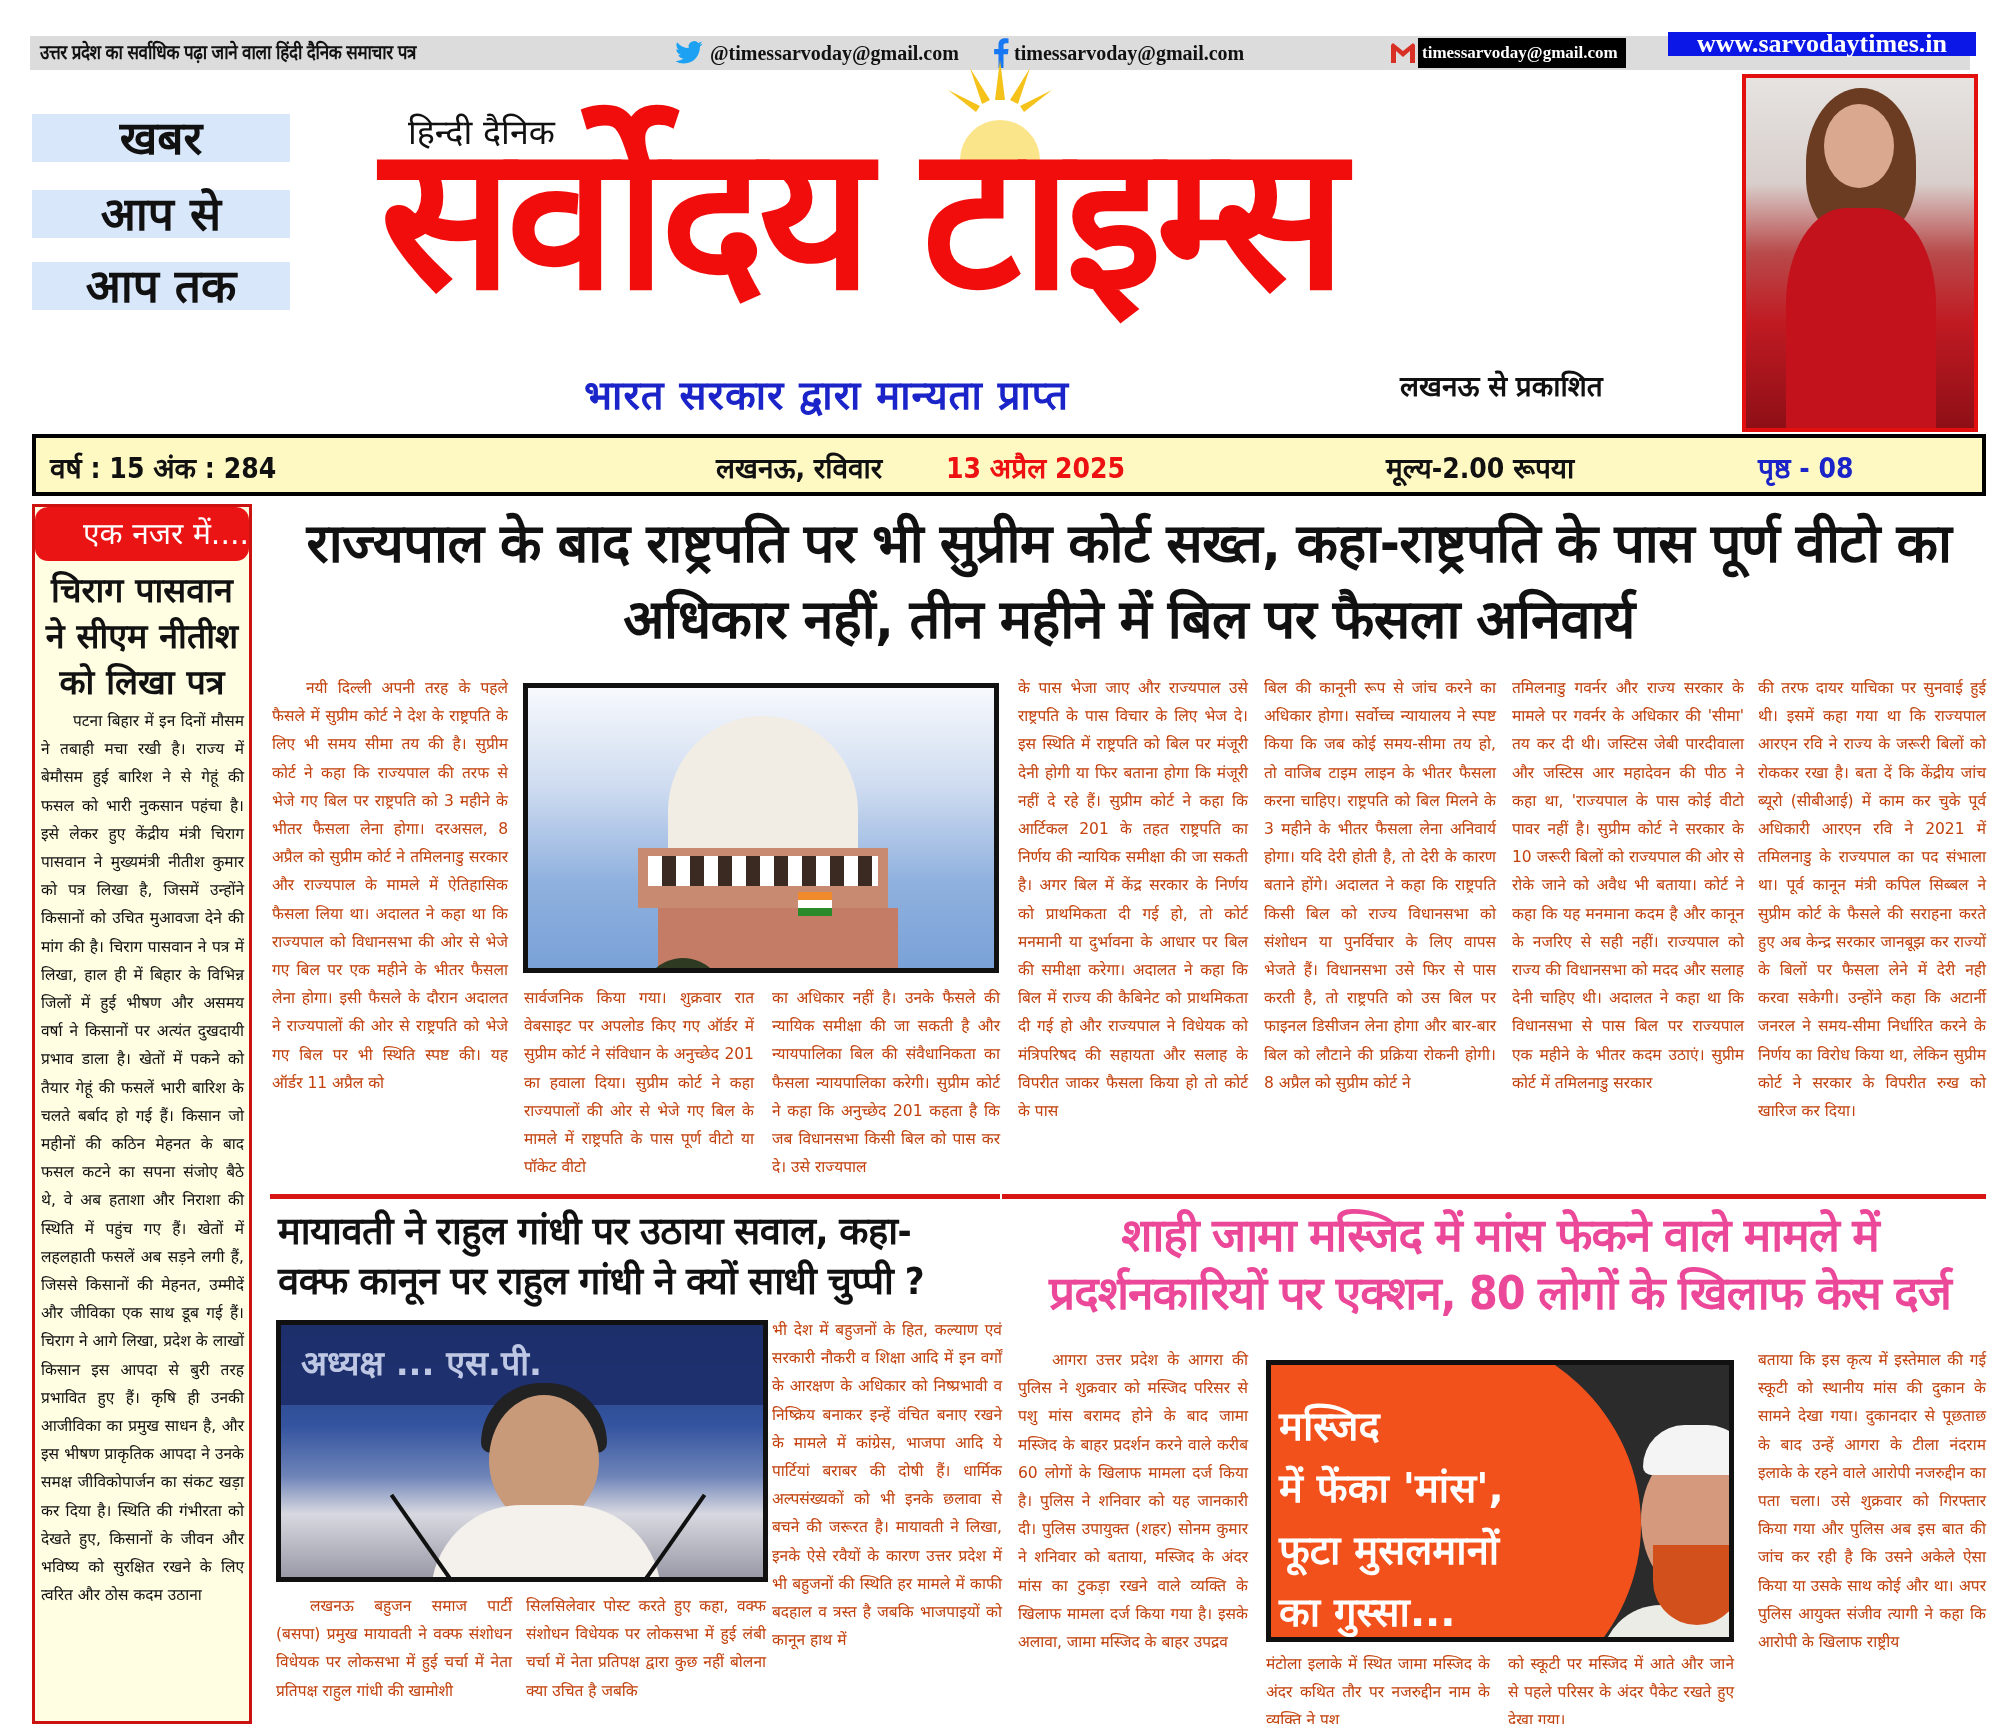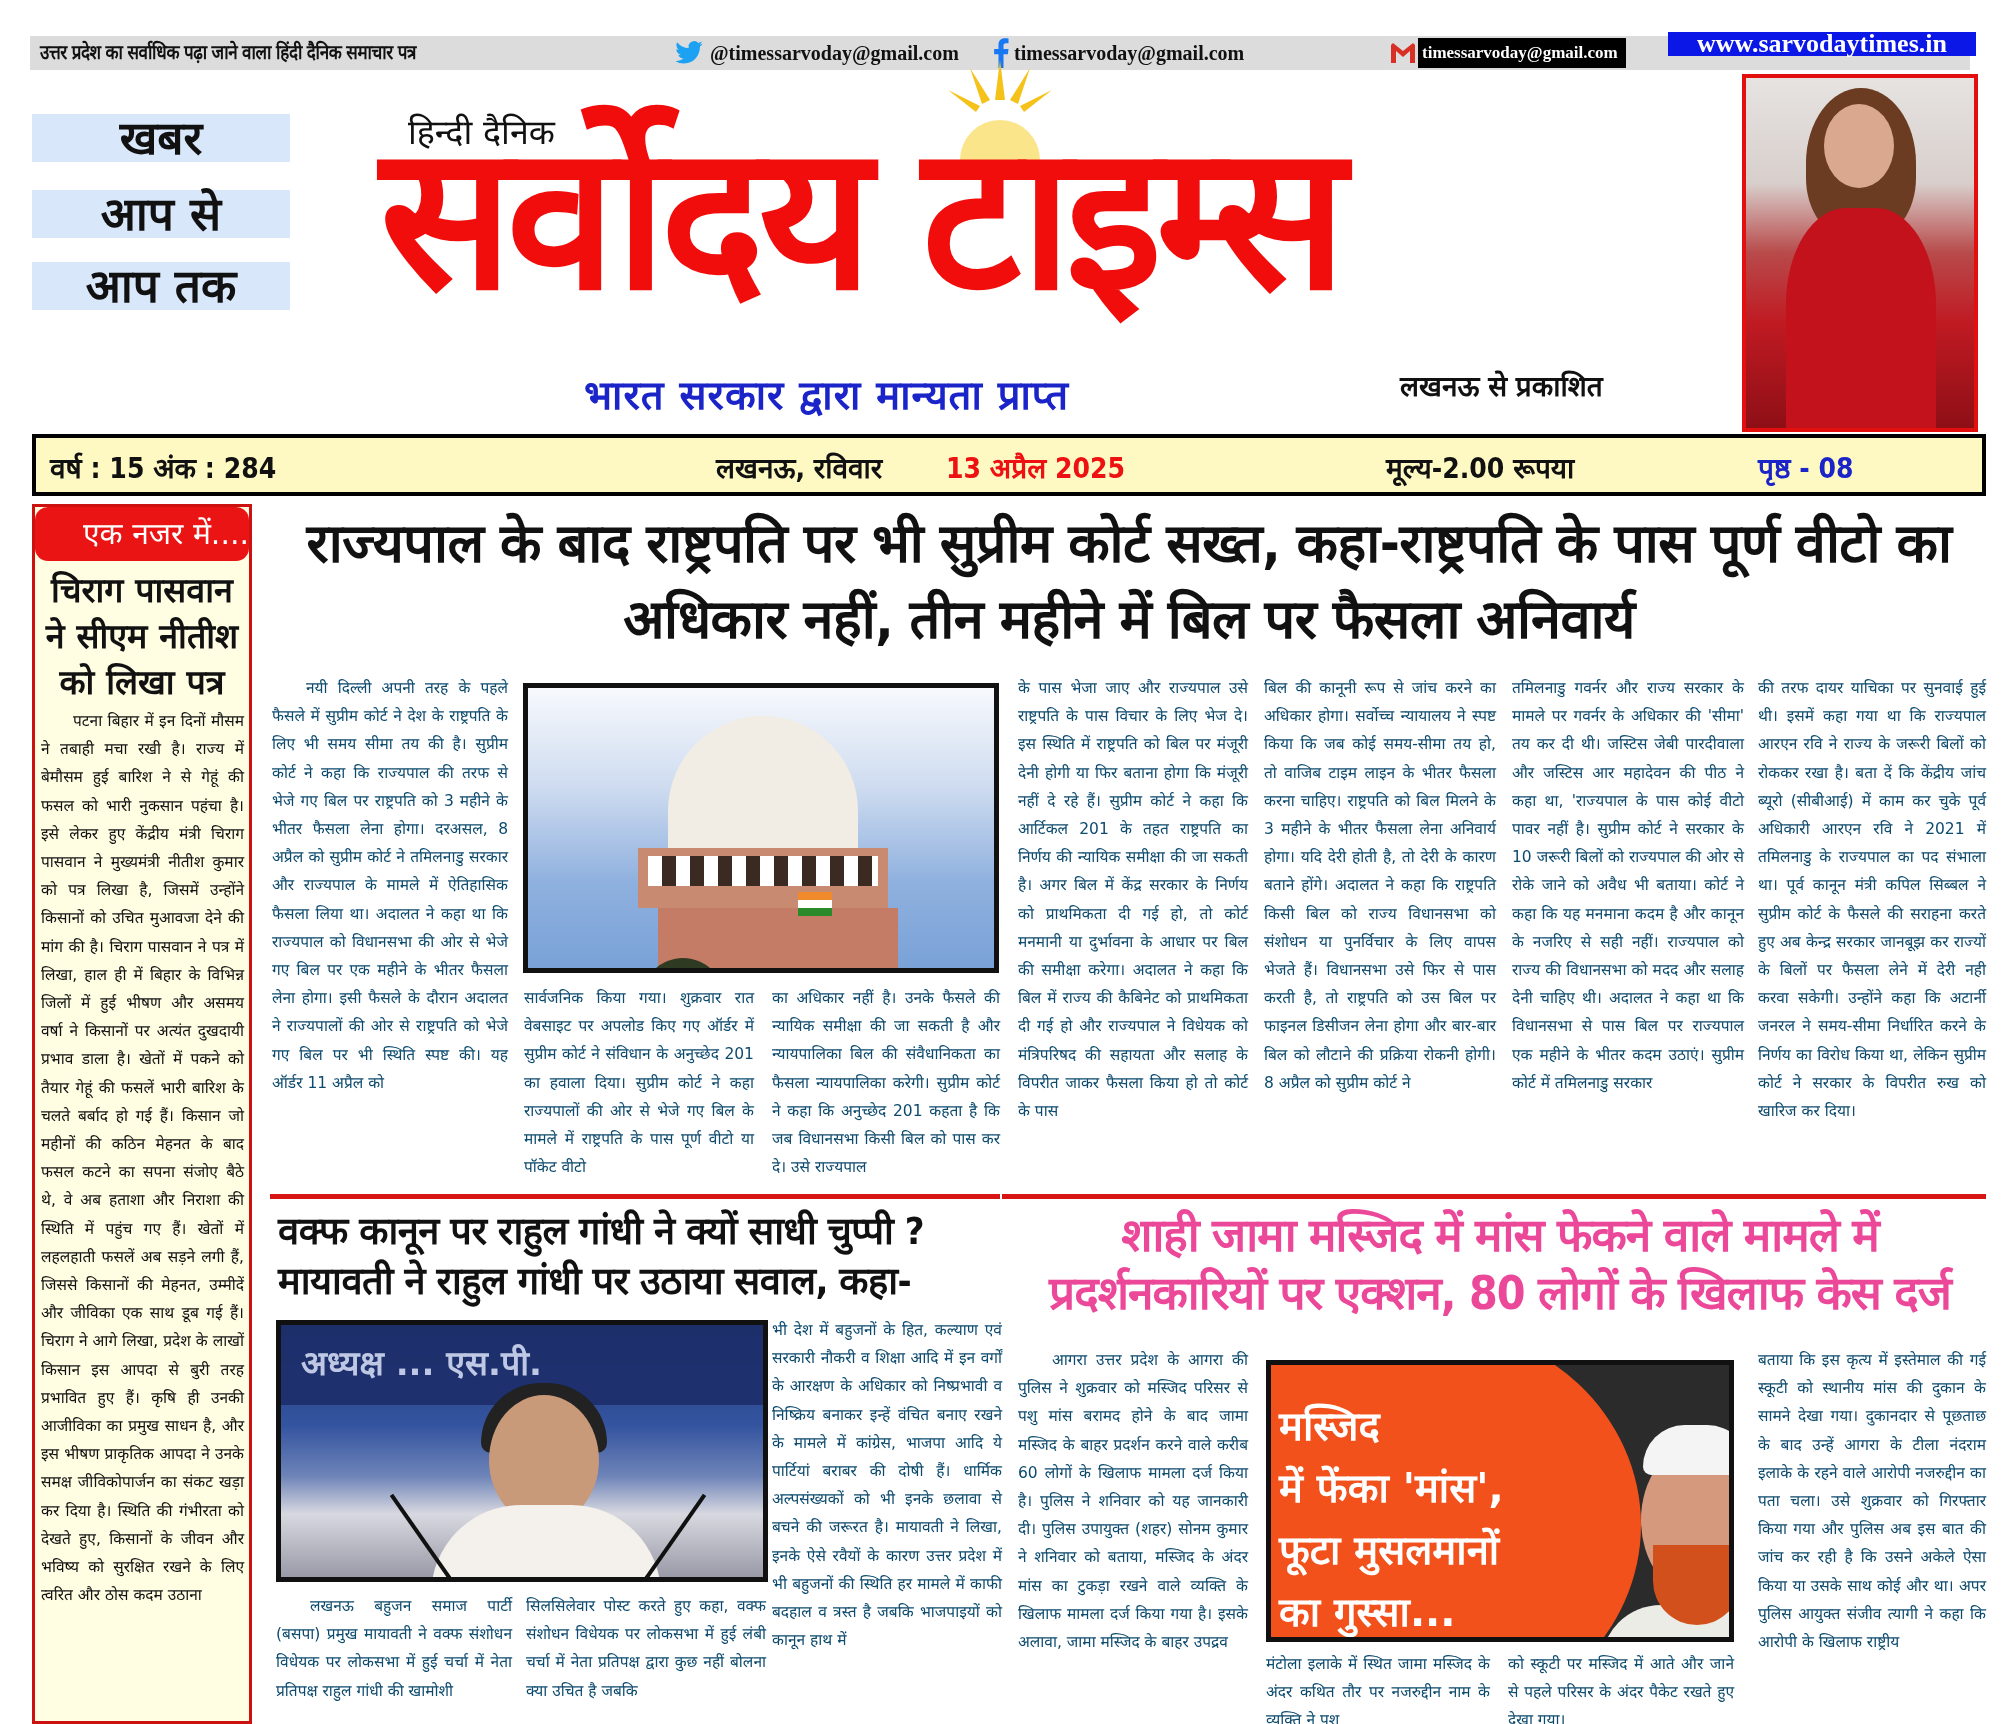--- a/index.html
+++ b/index.html
@@ -36,21 +36,21 @@
 
   
   .leftcol { position: absolute; left: 32px; top: 504px; width: 220px; height: 1220px; border: 3px solid #c11; background: #fffde2; }
   .lc-head { background: #ea1414; color: #fff; font: 30px "DejaVu Sans", sans-serif; height: 54px; line-height: 54px; text-align: right; border-radius: 13px; }
   .lc-title { font: bold 34px "DejaVu Sans", sans-serif; text-align: center; line-height: 46px; padding: 6px 2px 2px; }
   .lc-body { font: 15.5px "DejaVu Sans", sans-serif; line-height: 28.2px; text-align: justify; padding: 0 5px 0 6px; text-indent: 32px; }
 
   
   .headline1 { position: absolute; left: 268px; top: 506px; width: 1722px; text-align: center; font: bold 54px "DejaVu Sans Condensed", "DejaVu Sans", sans-serif; line-height: 76px; color: #111; letter-spacing: -0.5px; }
 
-  .article-col { position: absolute; font: 15.5px "DejaVu Sans", sans-serif; line-height: 28.2px; text-align: justify; color: #0c4a6e; }
+  .article-col { position: absolute; font: 15.5px "DejaVu Sans", sans-serif; line-height: 28.2px; text-align: justify; color: #c2410c; }
   .indent { text-indent: 34px; }
 
   .photo { position: absolute; border: 5px solid #111; overflow: hidden; }
   .court { background: linear-gradient(180deg, #f7f9fd 0%, #cfdcf0 35%, #8eb0de 70%, #7aa2d8 100%); }
   .court .dome { position: absolute; left: 140px; top: 28px; width: 190px; height: 150px; border-radius: 95px 95px 0 0; background: #f1ede4; }
   .court .drum { position: absolute; left: 110px; top: 160px; width: 250px; height: 60px; background: #c98a72; }
   .court .cols { position: absolute; left: 120px; top: 168px; width: 230px; height: 30px; background: repeating-linear-gradient(90deg, #fff 0 14px, #3a2a22 14px 28px); }
   .court .wing { position: absolute; left: 130px; top: 220px; width: 240px; height: 90px; background: #c47c66; }
   .court .tree { position: absolute; left: 110px; top: 270px; width: 90px; height: 100px; border-radius: 50%; background: #2f3a22; }
   .court .flag { position: absolute; left: 270px; top: 204px; width: 34px; height: 24px; background: linear-gradient(180deg, #f08a2a 0 33%, #fff 33% 66%, #2a8a2a 66%); }
@@ -164,22 +164,22 @@
 <div class="article-col" style="left:772px;top:984px;width:228px;">का अधिकार नहीं है। उनके फैसले की न्यायिक समीक्षा की जा सकती है और न्यायपालिका बिल की संवैधानिकता का फैसला न्यायपालिका करेगी। सुप्रीम कोर्ट ने कहा कि अनुच्छेद 201 कहता है कि जब विधानसभा किसी बिल को पास कर दे। उसे राज्यपाल</div>
 <div class="article-col" style="left:1018px;top:674px;width:230px;">के पास भेजा जाए और राज्यपाल उसे राष्ट्रपति के पास विचार के लिए भेज दे। इस स्थिति में राष्ट्रपति को बिल पर मंजूरी देनी होगी या फिर बताना होगा कि मंजूरी नहीं दे रहे हैं। सुप्रीम कोर्ट ने कहा कि आर्टिकल 201 के तहत राष्ट्रपति का निर्णय की न्यायिक समीक्षा की जा सकती है। अगर बिल में केंद्र सरकार के निर्णय को प्राथमिकता दी गई हो, तो कोर्ट मनमानी या दुर्भावना के आधार पर बिल की समीक्षा करेगा। अदालत ने कहा कि बिल में राज्य की कैबिनेट को प्राथमिकता दी गई हो और राज्यपाल ने विधेयक को मंत्रिपरिषद की सहायता और सलाह के विपरीत जाकर फैसला किया हो तो कोर्ट के पास</div>
 <div class="article-col" style="left:1264px;top:674px;width:232px;">बिल की कानूनी रूप से जांच करने का अधिकार होगा। सर्वोच्च न्यायालय ने स्पष्ट किया कि जब कोई समय-सीमा तय हो, तो वाजिब टाइम लाइन के भीतर फैसला करना चाहिए। राष्ट्रपति को बिल मिलने के 3 महीने के भीतर फैसला लेना अनिवार्य होगा। यदि देरी होती है, तो देरी के कारण बताने होंगे। अदालत ने कहा कि राष्ट्रपति किसी बिल को राज्य विधानसभा को संशोधन या पुनर्विचार के लिए वापस भेजते हैं। विधानसभा उसे फिर से पास करती है, तो राष्ट्रपति को उस बिल पर फाइनल डिसीजन लेना होगा और बार-बार बिल को लौटाने की प्रक्रिया रोकनी होगी। 8 अप्रैल को सुप्रीम कोर्ट ने</div>
 <div class="article-col" style="left:1512px;top:674px;width:232px;">तमिलनाडु गवर्नर और राज्य सरकार के मामले पर गवर्नर के अधिकार की 'सीमा' तय कर दी थी। जस्टिस जेबी पारदीवाला और जस्टिस आर महादेवन की पीठ ने कहा था, 'राज्यपाल के पास कोई वीटो पावर नहीं है। सुप्रीम कोर्ट ने सरकार के 10 जरूरी बिलों को राज्यपाल की ओर से रोके जाने को अवैध भी बताया। कोर्ट ने कहा कि यह मनमाना कदम है और कानून के नजरिए से सही नहीं। राज्यपाल को राज्य की विधानसभा को मदद और सलाह देनी चाहिए थी। अदालत ने कहा था कि विधानसभा से पास बिल पर राज्यपाल एक महीने के भीतर कदम उठाएं। सुप्रीम कोर्ट में तमिलनाडु सरकार</div>
 <div class="article-col" style="left:1758px;top:674px;width:228px;">की तरफ दायर याचिका पर सुनवाई हुई थी। इसमें कहा गया था कि राज्यपाल आरएन रवि ने राज्य के जरूरी बिलों को रोककर रखा है। बता दें कि केंद्रीय जांच ब्यूरो (सीबीआई) में काम कर चुके पूर्व अधिकारी आरएन रवि ने 2021 में तमिलनाडु के राज्यपाल का पद संभाला था। पूर्व कानून मंत्री कपिल सिब्बल ने सुप्रीम कोर्ट के फैसले की सराहना करते हुए अब केन्द्र सरकार जानबूझ कर राज्यों के बिलों पर फैसला लेने में देरी नही करवा सकेगी। उन्होंने कहा कि अटार्नी जनरल ने समय-सीमा निर्धारित करने के निर्णय का विरोध किया था, लेकिन सुप्रीम कोर्ट ने सरकार के विपरीत रुख को खारिज कर दिया।</div>
 
 <div class="divider-red" style="left:270px;top:1194px;width:730px;"></div>
 <div class="divider-red" style="left:1002px;top:1194px;width:984px;"></div>
 
 <div class="headline2">
+  <div>मायावती ने राहुल गांधी पर उठाया सवाल, कहा-</div>
   <div>वक्फ कानून पर राहुल गांधी ने क्यों साधी चुप्पी ?</div>
-  <div>मायावती ने राहुल गांधी पर उठाया सवाल, कहा-</div>
 </div>
 
 <div class="photo maya" style="left:276px;top:1320px;width:492px;height:262px;">
   <div class="banner">अध्यक्ष ... एस.पी.</div>
   <div class="hair"></div>
     <div class="head"></div>
     <div class="robe"></div>
   <div class="mic1"></div>
     <div class="mic2"></div>
 </div>

